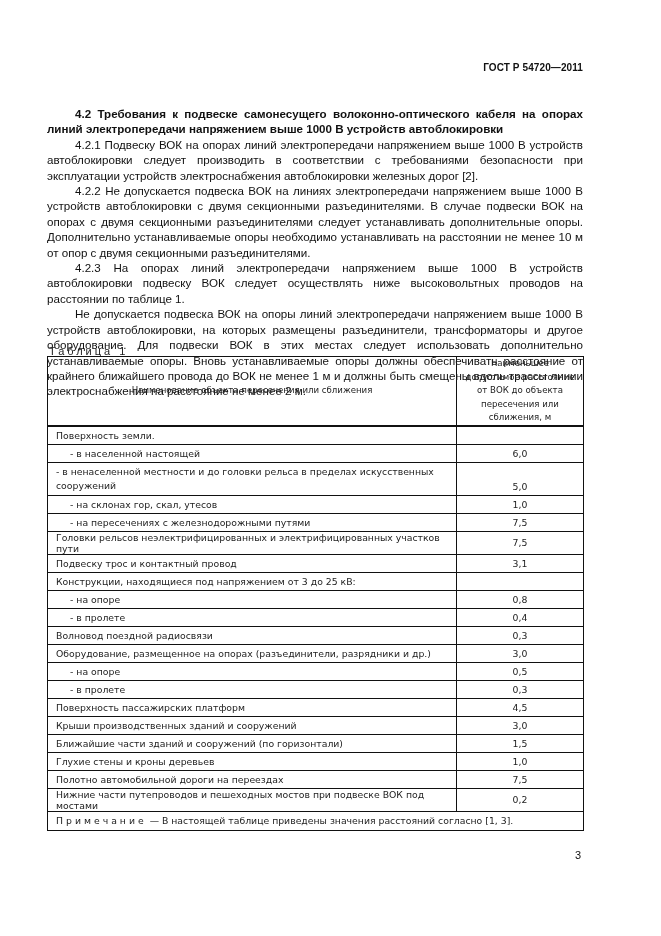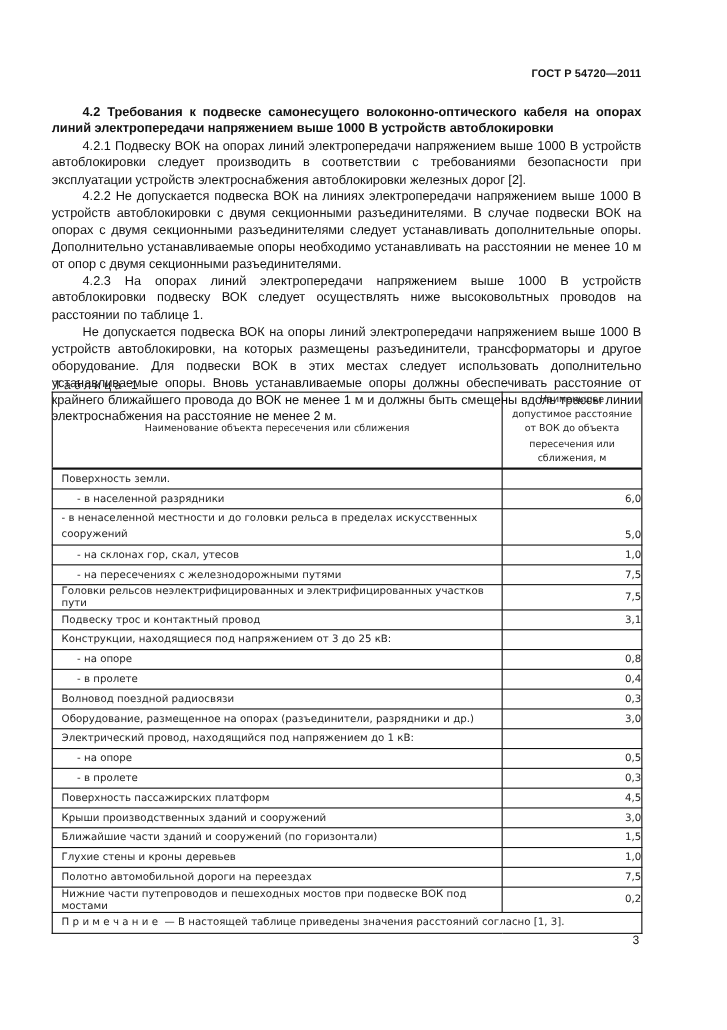--- a/index.html
+++ b/index.html
@@ -1,27 +1,27 @@
 <!DOCTYPE html>
 <html><head>
 <meta charset="utf-8">
 <style>
   html, body { margin:0; padding:0; background:#ffffff; }
   body { width:661px; height:936px; position:relative; overflow:hidden; color:#111; font-family:"Liberation Sans", sans-serif; }
   .doc-id { position:absolute; top:62px; right:78px; font-weight:bold; font-size:10px; letter-spacing:0.1px; }
-  .body-text { position:absolute; left:47px; width:536px; top:94px; font-size:11.6px; line-height:15.4px; font-family:"Liberation Sans", sans-serif; }
+  .body-text { position:absolute; left:47px; width:536px; top:106px; font-size:11.6px; line-height:15.4px; font-family:"Liberation Sans", sans-serif; }
   .body-text p { margin:0; text-align:justify; text-indent:28px; }
   .body-text p.heading { font-weight:bold; text-indent:28px; }
   .table-caption { position:absolute; left:49px; top:345px; font-size:11px; letter-spacing:3px; color:#222; }
   table.t1 { position:absolute; left:47px; top:356px; width:537px; border-collapse:collapse; font-size:9.3px; color:#222; font-family:"DejaVu Sans", sans-serif; }
   table.t1 td, table.t1 th { border:1.2px solid #111; padding:0 0 0 8px; height:17px; vertical-align:middle; font-weight:normal; }
   table.t1 th { height:58px; text-align:center; padding:0 6px; line-height:13.5px; font-size:8.6px;margin-left:48px; }
   table.t1 thead tr { border-bottom:2.6px solid #111; }
   table.t1 th.col1 { width:396px; }
-  table.t1 td.val { text-align:right; padding:0; }
+  table.t1 td.val { text-align:center; padding:0; }
   table.t1 td.indent { padding-left:22px; }
   table.t1 td.two-line { line-height:14px; padding-top:2px; padding-bottom:2px; }
   table.t1 tr.tall td.val { vertical-align:bottom; padding-bottom:3px; }
   table.t1 td.note { height:18px; }
   .spaced { letter-spacing:3px;text-align:right; }
   .page-num { position:absolute; left:575px; top:849px; font-size:11px; }
 </style>
 </head>
 <body>
 
@@ -43,21 +43,21 @@
       <th class="col1">Наименование объекта пересечения или сближения</th>
       <th>Наименьшее допустимое расстояние от ВОК до объекта пересечения или сближения, м</th>
     </tr>
   </thead>
   <tbody>
     <tr>
         <td>Поверхность земли.</td>
         <td class="val"></td>
       </tr>
     <tr>
-        <td class="indent">- в населенной разрядники</td>
+        <td class="indent">- в населенной настоящей</td>
         <td class="val">6,0</td>
       </tr>
     <tr class="tall">
         <td class="two-line">- в ненаселенной местности и до головки рельса в пределах искусственных сооружений</td>
         <td class="val">5,0</td>
       </tr>
     <tr>
         <td class="indent">- на склонах гор, скал, утесов</td>
         <td class="val">1,0</td>
       </tr>
@@ -87,24 +87,20 @@
       </tr>
     <tr>
         <td>Волновод поездной радиосвязи</td>
         <td class="val">0,3</td>
       </tr>
     <tr>
         <td>Оборудование, размещенное на опорах (разъединители, разрядники и др.)</td>
         <td class="val">3,0</td>
       </tr>
     <tr>
-        <td>Электрический провод, находящийся под напряжением до 1 кВ:</td>
-        <td class="val"></td>
-      </tr>
-    <tr>
         <td class="indent">- на опоре</td>
         <td class="val">0,5</td>
       </tr>
     <tr>
         <td class="indent">- в пролете</td>
         <td class="val">0,3</td>
       </tr>
     <tr>
         <td>Поверхность пассажирских платформ</td>
         <td class="val">4,5</td>

